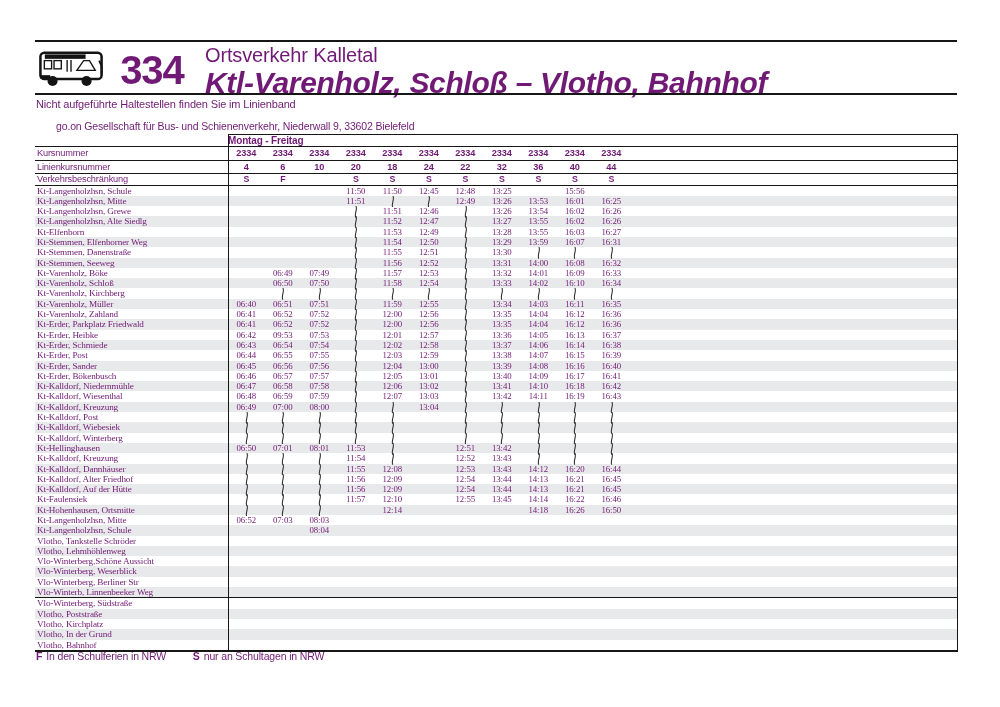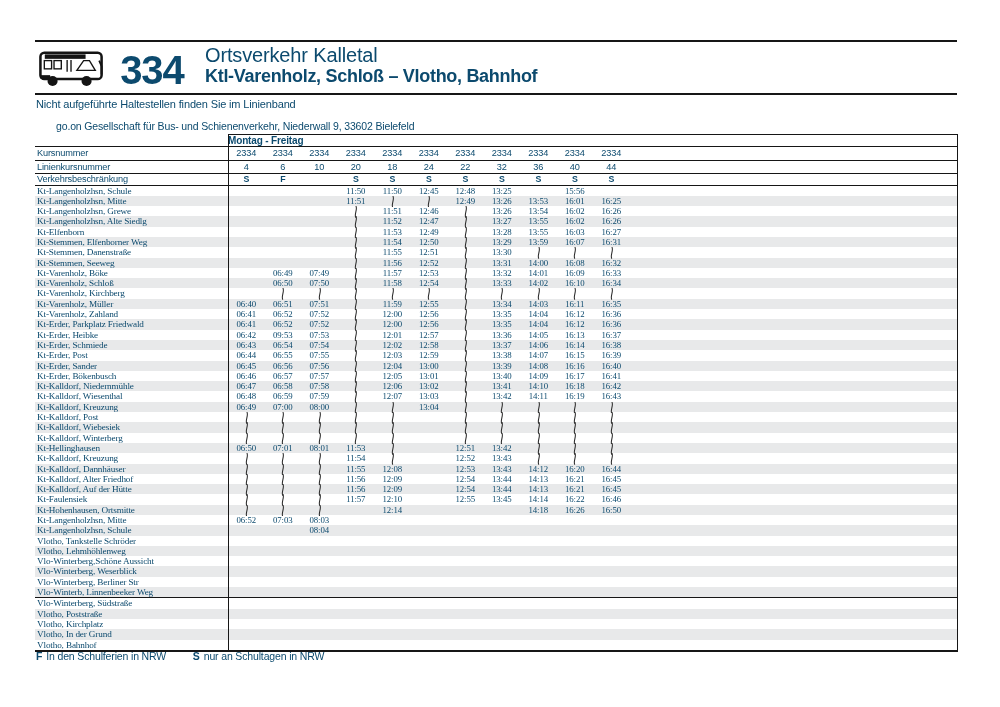--- a/index.html
+++ b/index.html
@@ -1,41 +1,41 @@
 <!DOCTYPE html>
 <html><head>
 <meta charset="utf-8">
 <style>
   html,body{margin:0;padding:0;background:#f3f3f3;}
   .page{
     position:relative;width:1000px;height:707px;background:#ffffff;
-    font-family:"Liberation Sans","DejaVu Sans",sans-serif;color:#0c4a6e;
+    font-family:"Liberation Sans","DejaVu Sans",sans-serif;color:#701a75;
     overflow:hidden;letter-spacing:-0.15px;
   }
   .rule-top{position:absolute;left:35px;top:40px;width:922px;height:2px;background:#161616;}
   .rule-mid{position:absolute;left:35px;top:93px;width:922px;height:1.6px;background:#161616;}
 
   .bus-logo{position:absolute;left:38px;top:47px;width:68px;height:44px;}
   .route-num{position:absolute;left:110px;top:48px;width:84px;text-align:center;
     font-size:40px;font-weight:bold;letter-spacing:-1px;}
   .operator{position:absolute;left:205px;top:44px;font-size:20px;font-weight:normal;}
-  .route-title{position:absolute;left:205px;top:66px;font-size:18px;font-weight:bold;letter-spacing:-0.3px;}
+  .route-title{position:absolute;left:205px;top:66px;font-size:30px;font-weight:bold;letter-spacing:-0.3px;font-style:italic;}
 
   .note{position:absolute;left:36px;top:98px;font-size:11px;}
   .company{position:absolute;left:36px;top:120px;font-size:10.5px;margin-left:20px;}
 
   .tt{position:absolute;left:35px;top:134px;width:922px;
       border-right:1px solid #161616;border-bottom:2px solid #161616;font-size:8.8px;}
   .trow{display:grid;grid-template-columns:193px repeat(11,36.5px) minmax(0,1fr);}
   .band{display:grid;grid-template-columns:193px minmax(0,1fr);height:12px;border-bottom:1.2px solid #161616;}
   .daycell{border-top:1.2px solid #161616;text-align:left;padding-right:327px;
            font-weight:bold;font-size:10px;line-height:11px;}
   .hrow{border-bottom:1px solid #161616;}
   .hrow .lab{font-size:9.2px;padding-left:2px;white-space:nowrap;}
-  .hrow .val{text-align:center;}
+  .hrow .val{text-align:center;font-weight:bold;}
   .hrow.r0{height:13px;line-height:13px;font-size:9.2px;}
   .hrow.r1{height:12px;line-height:12px;font-size:9.2px;}
   .hrow.r2{height:10.5px;line-height:10.5px;}
   .hrow.r2 .val{font-weight:bold;}
   .brow{height:10.3px;line-height:10.3px;font-family:Liberation Serif, serif;}
   .brow.alt{background:#e8e9ea;}
   .brow.sep{border-bottom:1.1px solid #161616;}
   .cell-stop{font-size:9.2px;padding-left:2px;white-space:nowrap;overflow:hidden;}
   .cell{text-align:center;font-variant-numeric:tabular-nums;}
   .cell.wavy{display:flex;justify-content:center;align-items:stretch;}

